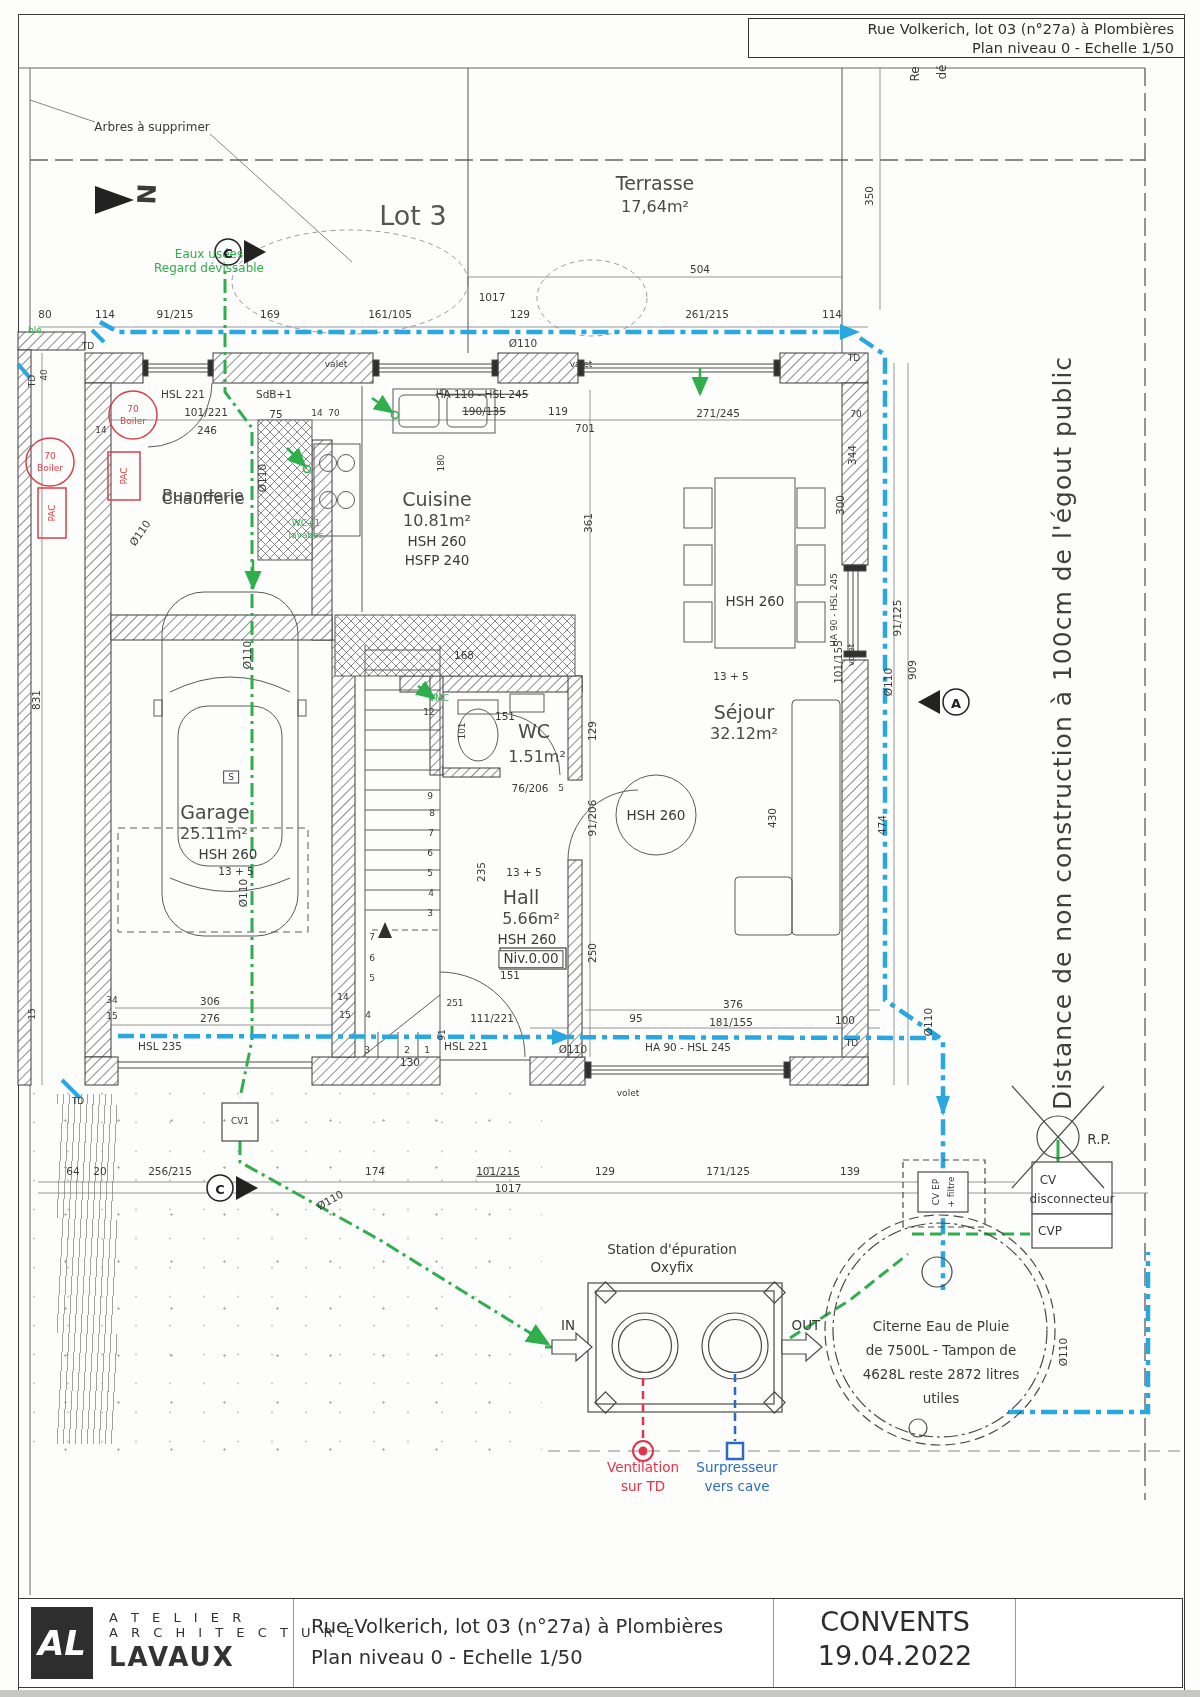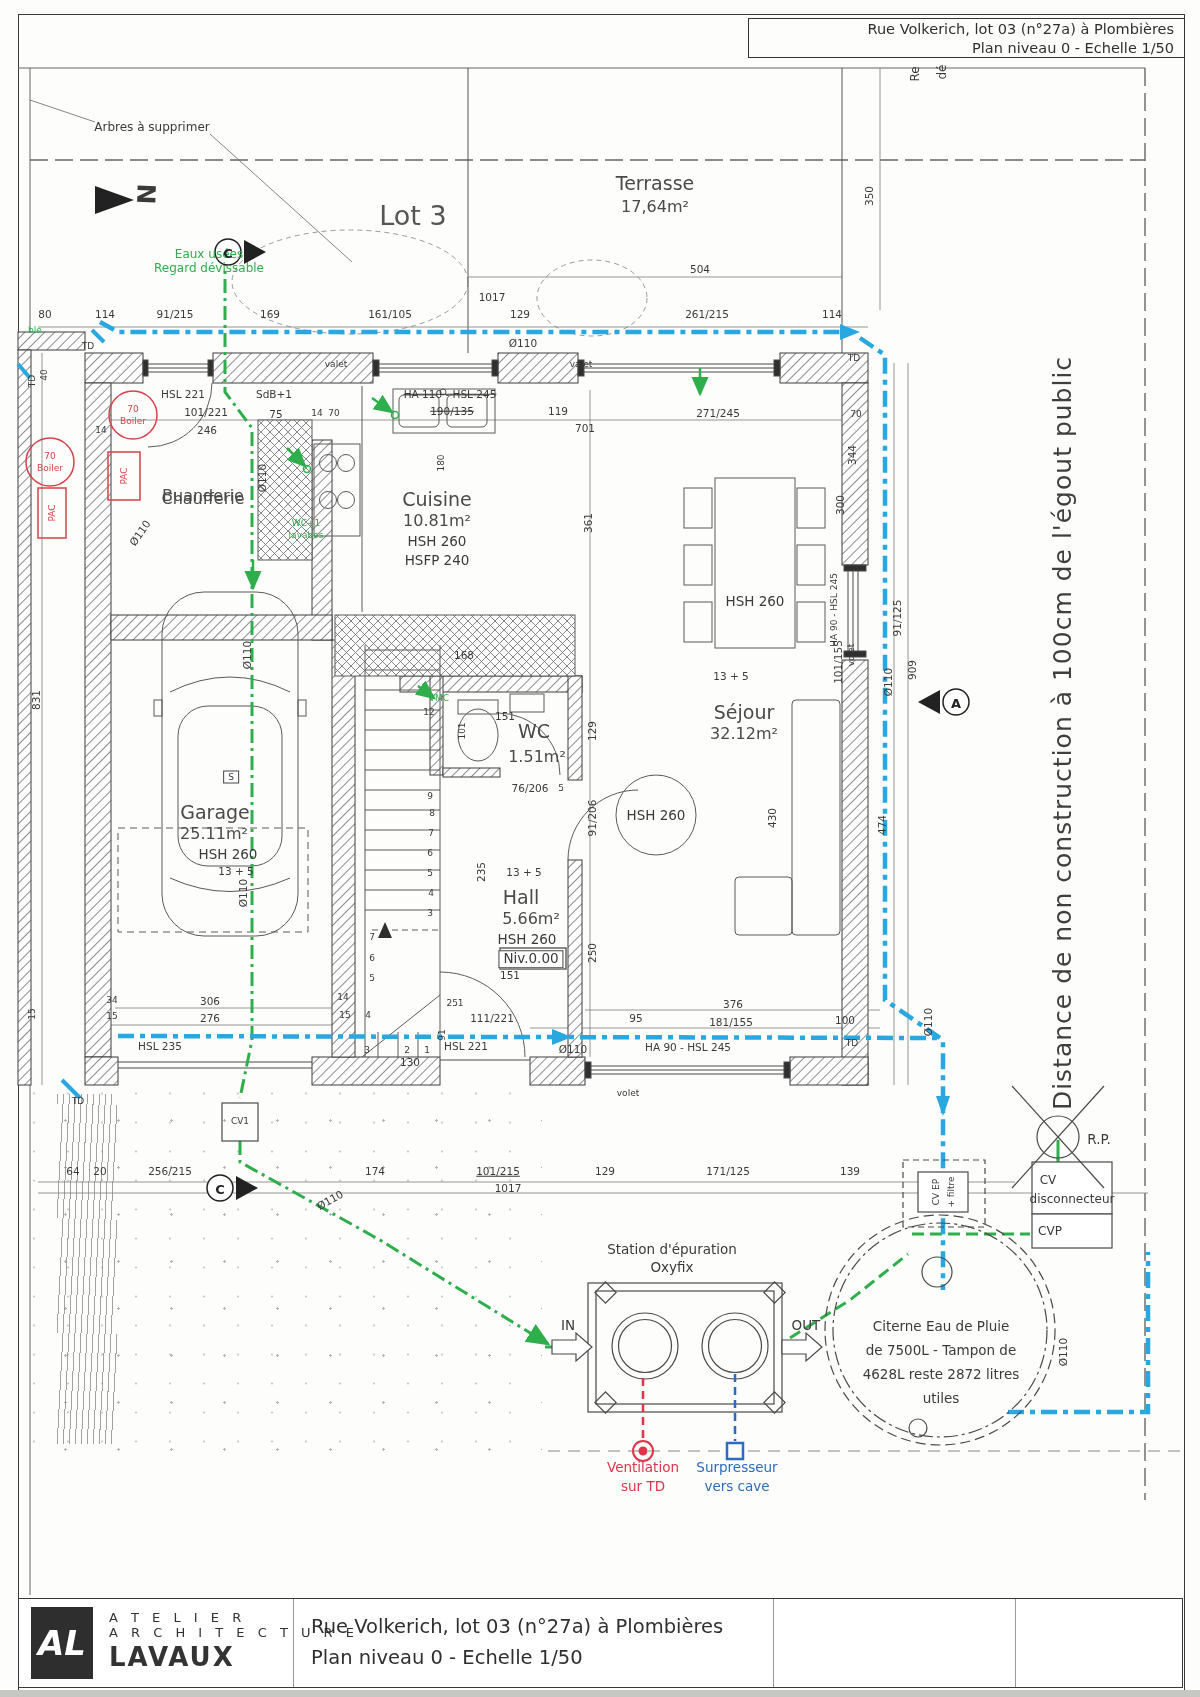--- a/index.html
+++ b/index.html
@@ -20,21 +20,21 @@
   #annotations{position:absolute;left:0;top:0;width:1200px;height:1697px;}
   .lbl{position:absolute;transform:translate(-50%,-50%);white-space:nowrap;
        color:#3a3a3a;line-height:1;}
   .d{font-size:10.5px;} .s{font-size:9px;} .n{font-size:12px;} .m{font-size:13.5px;}
   .rm{font-size:19px;color:#4a4a4a;} .rm2{font-size:16px;color:#4a4a4a;}
   .lot{font-size:27px;color:#555;} .north{font-size:25px;font-weight:bold;}
   .big{font-size:25px;letter-spacing:1px;color:#3f3f3f;}
   .mk{font-size:13px;font-weight:bold;color:#222;}
   .g{color:#2fae4c;padding-left:46px;} .rd{color:#d8414b;} .rd2{color:#e0344a;} .bl{color:#2b6cc0;}
   .bx{border:1.2px solid #444;padding:1px 4px;background:#fff;}
-  .st{text-decoration:line-through;}
+  .st{text-decoration:line-through;margin-left:32px;}
   
   .header-box{position:absolute;left:748px;top:18px;width:437px;height:40px;
     border:1.4px solid #333;box-sizing:border-box;display:flex;flex-direction:column;
     justify-content:center;text-align:right;padding-right:10px;font-size:14.5px;color:#2f2f2f;gap:3px;}
   
   .title-block{position:absolute;left:18px;top:1598px;width:1165px;height:90px;
     border:1.5px solid #3a3a3a;box-sizing:border-box;background:#fff;}
   .tb-logo{position:absolute;left:12px;top:8px;width:62px;height:72px;background:#2e2e2e;
     color:#fff;display:flex;align-items:center;justify-content:center;
     font-size:34px;font-style:italic;font-weight:bold;}
@@ -518,17 +518,21 @@
       <div class="f12">A T E L I E R</div>
       <div class="f12">A R C H I T E C T U R E</div>
       <div class="f3">LAVAUX</div>
     </div>
     <div class="tb-div" style="left:274px"></div>
     <div class="tb-proj">
       <div>Rue Volkerich, lot 03 (n°27a) à Plombières</div>
       <div>Plan niveau 0 - Echelle 1/50</div>
     </div>
     <div class="tb-div" style="left:754px"></div>
+    <div class="tb-client">
+      <div class="c1">CONVENTS</div>
+      <div class="c2">19.04.2022</div>
+    </div>
     <div class="tb-div" style="left:996px"></div>
   </div>
 
   <div class="scanbar"></div>
 </div>
 
 </body></html>

